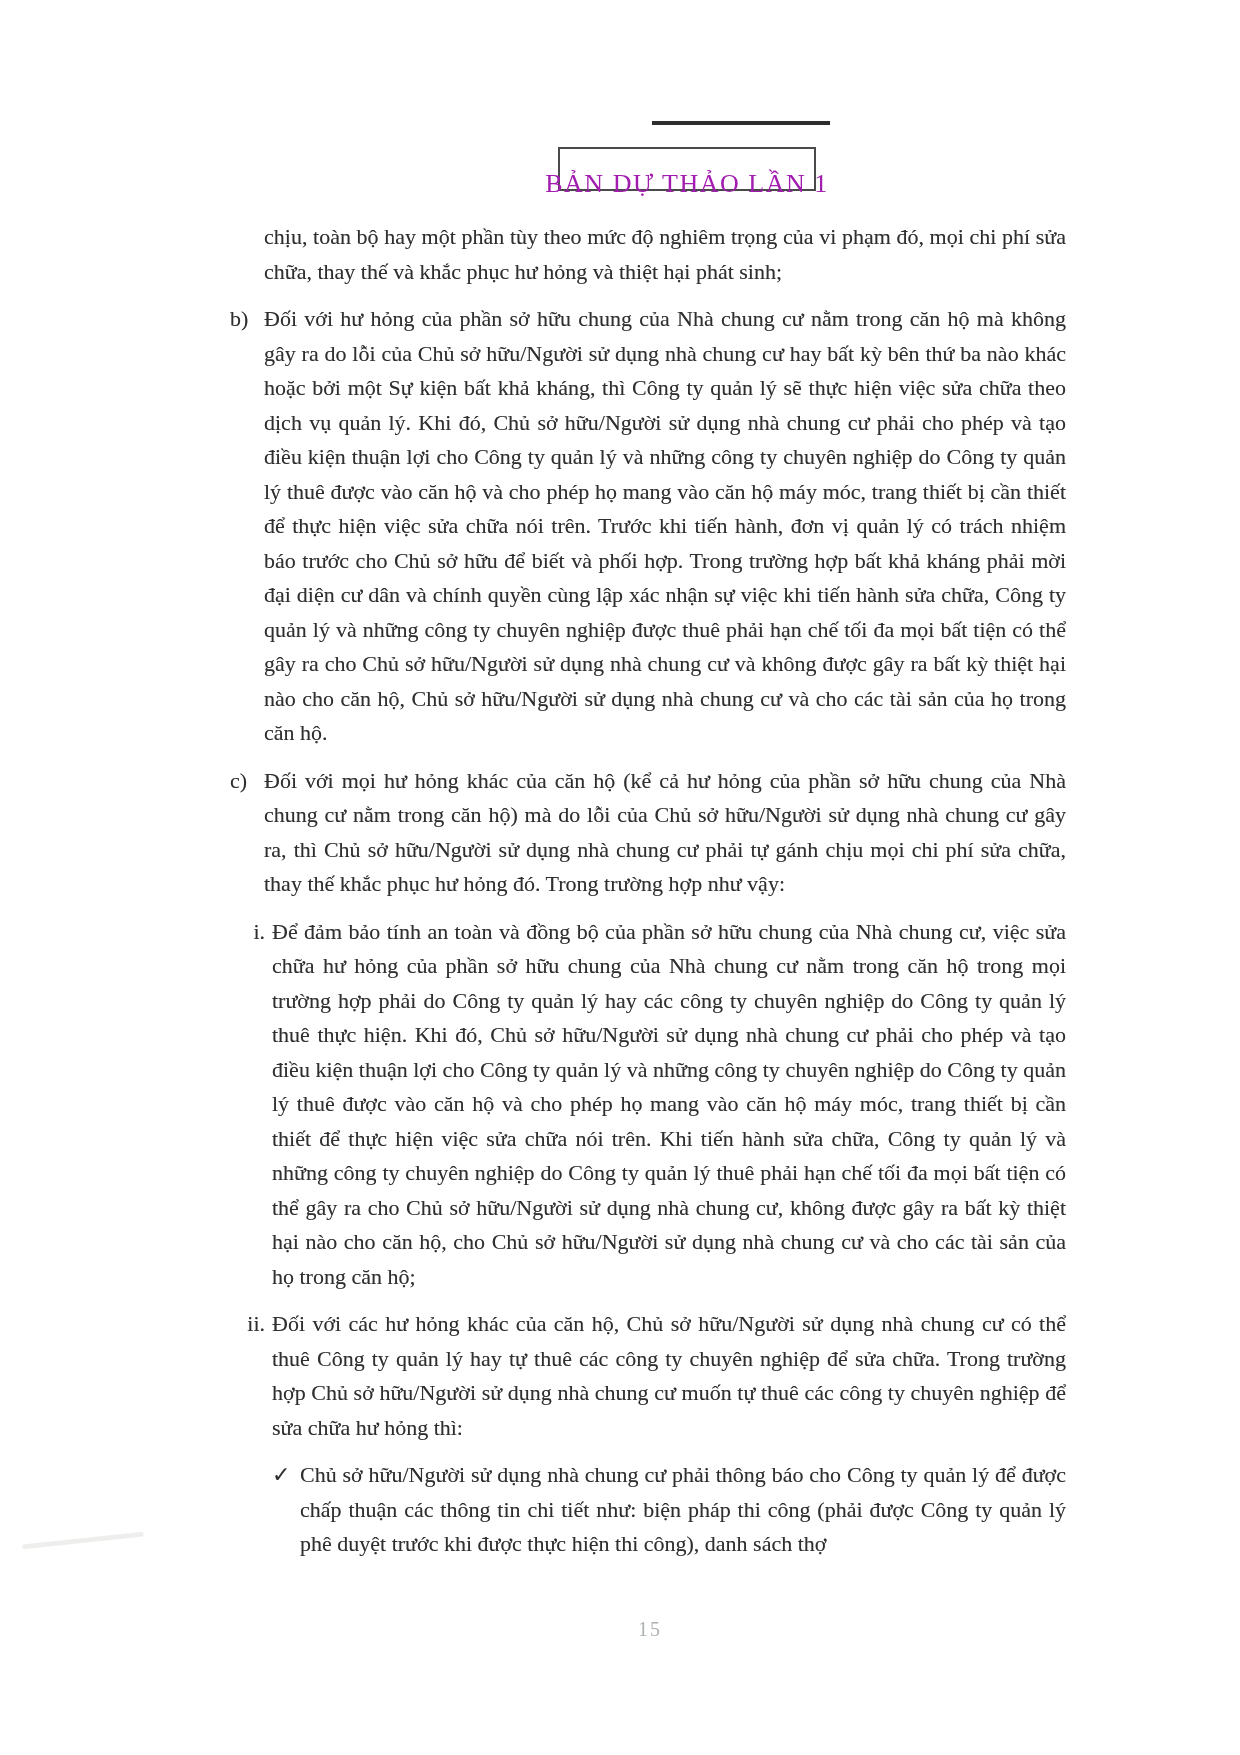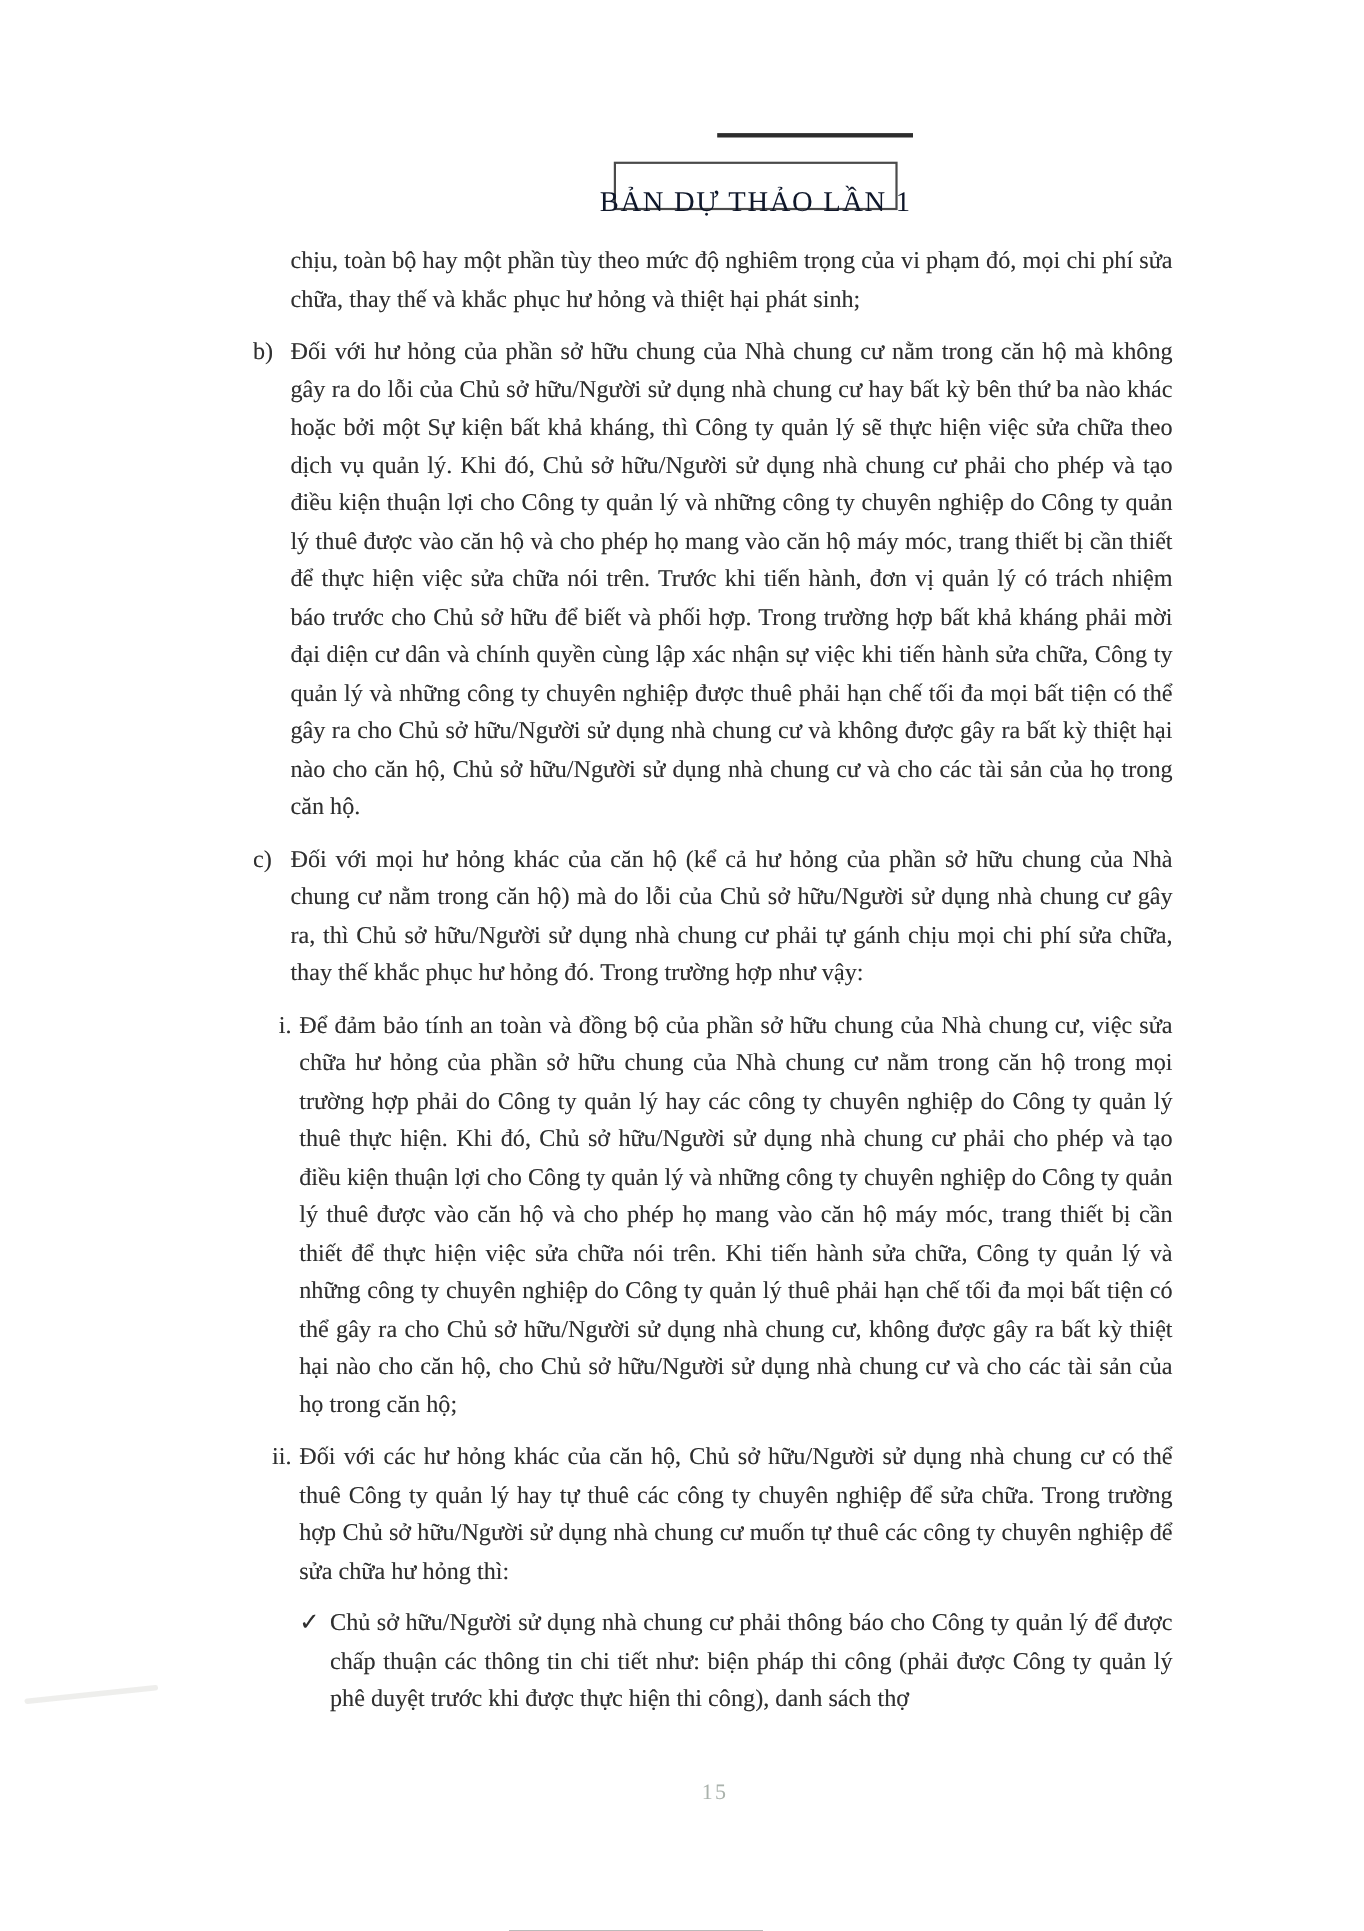--- a/index.html
+++ b/index.html
@@ -23,21 +23,21 @@
     height: 44px;
     border: 2px solid #4a4a4a;
     box-sizing: border-box;
     display: flex;
     align-items: center;
     justify-content: center;
   }
   .stamp-text {
     font-size: 26px;
     letter-spacing: 1.5px;
-    color: #0f172a;
+    color: #a21caf;
     white-space: nowrap;
     margin-top: 29px;
   }
   .stamp-accent {
     position: absolute;
     left: 652px;
     top: 121px;
     width: 178px;
     height: 4px;
     background: #2d2d2d;

